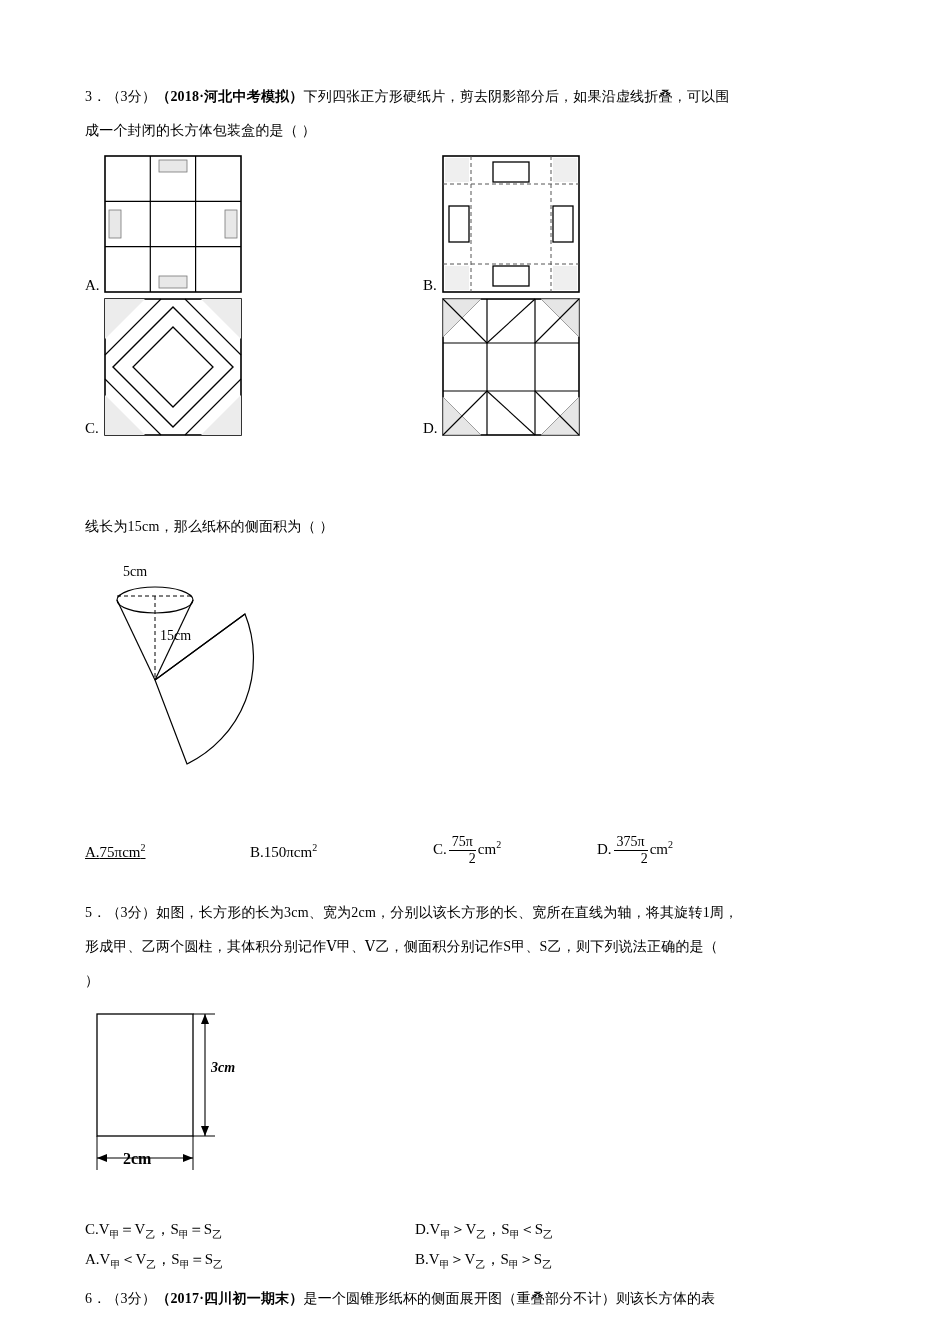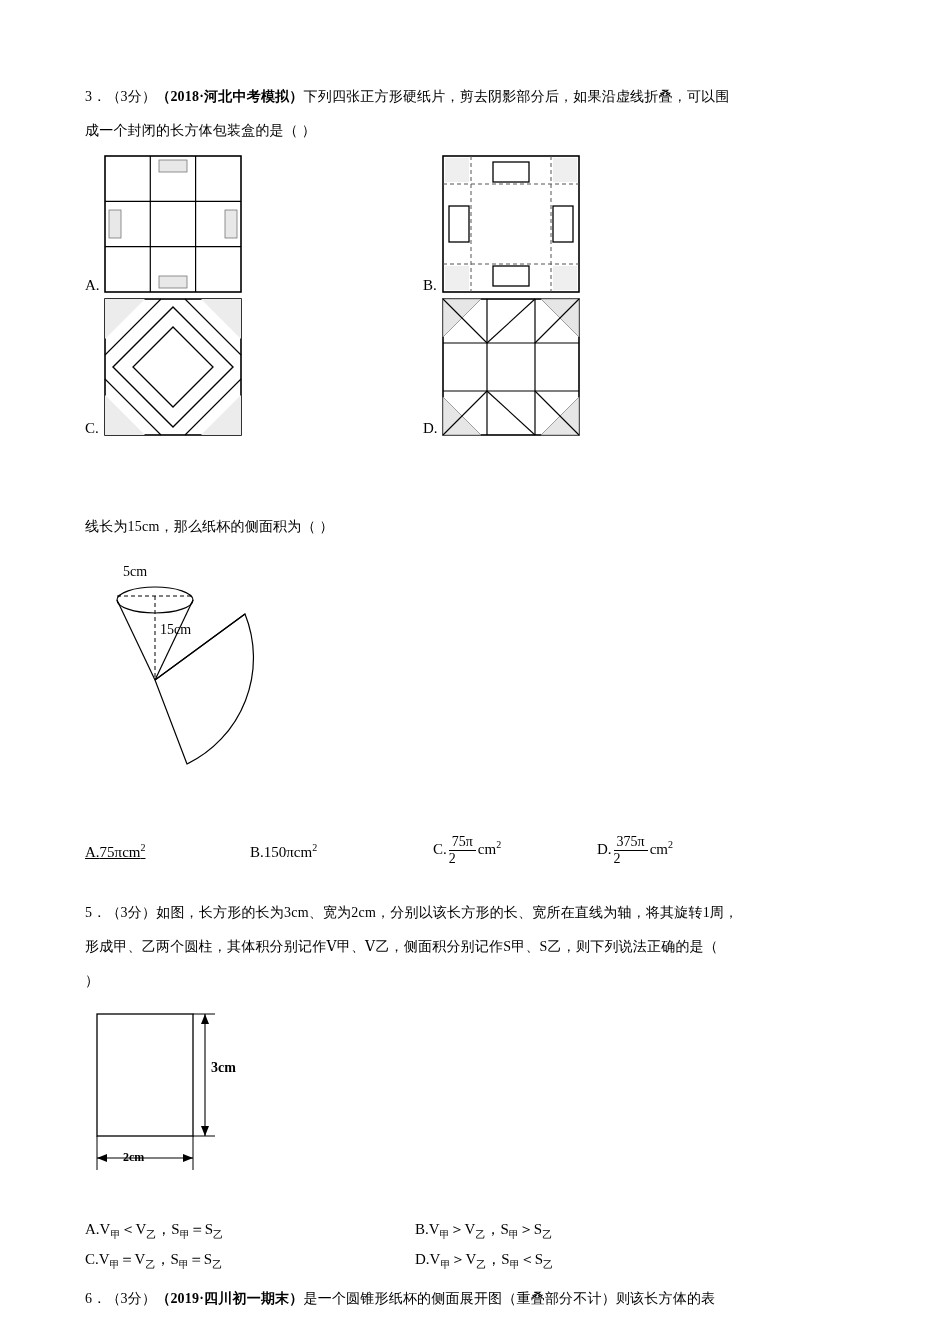--- a/index.html
+++ b/index.html
@@ -69,21 +69,21 @@
     height: 54px;
     font-size: 15px;
   }
   .ans {
     position: absolute;
     white-space: nowrap;
   }
   .frac {
     display: inline-block;
     vertical-align: middle;
-    text-align: left;
+    text-align: right;
     margin: 0 2px;
   }
   .frac .numer {
     display: block;
     font-size: 14px;
     padding: 0 3px;
     line-height: 16px;
   }
   .frac .bar {
     display: block;
@@ -221,21 +221,21 @@
           <line x1="22" y1="44" x2="98" y2="44" stroke="#000" stroke-width="1" stroke-dasharray="4,3"></line>
           <line x1="60" y1="44" x2="60" y2="128" stroke="#000" stroke-width="1" stroke-dasharray="4,3"></line>
 
           <line x1="22" y1="48" x2="60" y2="128" stroke="#000" stroke-width="1.2"></line>
           <line x1="98" y1="48" x2="60" y2="128" stroke="#000" stroke-width="1.2"></line>
 
           <path d="M60,128 L150,62 A118,118 0 0 1 92,212 Z" fill="none" stroke="#000" stroke-width="1.2"></path>
           <line x1="60" y1="128" x2="150" y2="62" stroke="#000" stroke-width="1.2"></line>
         </svg>
         <span style="position:absolute;left:38px;top:14px;font-size:14px;">5cm</span>
-        <span style="position:absolute;left:75px;top:72px;font-size:14px;">15cm</span>
+        <span style="position:absolute;left:75px;top:78px;font-size:14px;">15cm</span>
       </div>
 
       <div class="answers-row">
         <span class="ans" style="left:0px; top:22px;text-decoration:underline;">
           <span>A.</span><span>75πcm</span><span class="sup">2</span>
         </span>
         <span class="ans" style="left:165px; top:22px;">
           <span>B.</span><span>150πcm</span><span class="sup">2</span>
         </span>
         <span class="ans" style="left:348px; top:14px;">
@@ -267,44 +267,44 @@
           <polygon points="116,128 112,118 120,118" fill="#000"></polygon>
           <line x1="104" y1="6" x2="126" y2="6" stroke="#000" stroke-width="1"></line>
           <line x1="104" y1="128" x2="126" y2="128" stroke="#000" stroke-width="1"></line>
 
           <line x1="8" y1="150" x2="104" y2="150" stroke="#000" stroke-width="1.1"></line>
           <polygon points="8,150 18,146 18,154" fill="#000"></polygon>
           <polygon points="104,150 94,146 94,154" fill="#000"></polygon>
           <line x1="8" y1="128" x2="8" y2="162" stroke="#000" stroke-width="1"></line>
           <line x1="104" y1="128" x2="104" y2="162" stroke="#000" stroke-width="1"></line>
         </svg>
-        <span style="position:absolute;left:126px;top:56px;font-size:14px;font-weight:bold;">3cm</span>
-        <span style="position:absolute;left:38px;top:146px;font-size:12px;font-weight:bold;">2cm</span>
+        <span style="position:absolute;left:126px;top:56px;font-size:14px;font-weight:bold;font-style:italic;">3cm</span>
+        <span style="position:absolute;left:38px;top:146px;font-size:16px;font-weight:bold;">2cm</span>
       </div>
 
       <div class="opts-q5">
+        <div class="opt-line">
+          <span style="position:absolute;left:0;">
+            <span>C.</span><span>V</span><span class="sub">甲</span><span>＝</span><span>V</span><span class="sub">乙</span><span>，</span><span>S</span><span class="sub">甲</span><span>＝</span><span>S</span><span class="sub">乙</span>
+          </span>
+          <span style="position:absolute;left:330px;">
+            <span>D.</span><span>V</span><span class="sub">甲</span><span>＞</span><span>V</span><span class="sub">乙</span><span>，</span><span>S</span><span class="sub">甲</span><span>＜</span><span>S</span><span class="sub">乙</span>
+          </span>
+        </div>
         <div class="opt-line">
           <span style="position:absolute;left:0;">
             <span>A.</span><span>V</span><span class="sub">甲</span><span>＜</span><span>V</span><span class="sub">乙</span><span>，</span><span>S</span><span class="sub">甲</span><span>＝</span><span>S</span><span class="sub">乙</span>
           </span>
           <span style="position:absolute;left:330px;">
             <span>B.</span><span>V</span><span class="sub">甲</span><span>＞</span><span>V</span><span class="sub">乙</span><span>，</span><span>S</span><span class="sub">甲</span><span>＞</span><span>S</span><span class="sub">乙</span>
           </span>
         </div>
-        <div class="opt-line">
-          <span style="position:absolute;left:0;">
-            <span>C.</span><span>V</span><span class="sub">甲</span><span>＝</span><span>V</span><span class="sub">乙</span><span>，</span><span>S</span><span class="sub">甲</span><span>＝</span><span>S</span><span class="sub">乙</span>
-          </span>
-          <span style="position:absolute;left:330px;">
-            <span>D.</span><span>V</span><span class="sub">甲</span><span>＞</span><span>V</span><span class="sub">乙</span><span>，</span><span>S</span><span class="sub">甲</span><span>＜</span><span>S</span><span class="sub">乙</span>
-          </span>
-        </div>
       </div>
     </div>
 
     <div class="q" style="margin-top:8px;">
       <div class="qline">
-        <span>6</span><span>．</span><span>（3分）</span><span class="bold">（2019·四川初一期末）</span><span>是一个圆锥形纸杯的侧面展开图（重叠部分不计）则该长方体的表</span>
+        <span>6</span><span>．</span><span>（3分）</span><span class="bold">（2017·四川初一期末）</span><span>是一个圆锥形纸杯的侧面展开图（重叠部分不计）则该长方体的表</span>
       </div>
     </div>
 
   </div>
 </div>
 
 </body></html>

